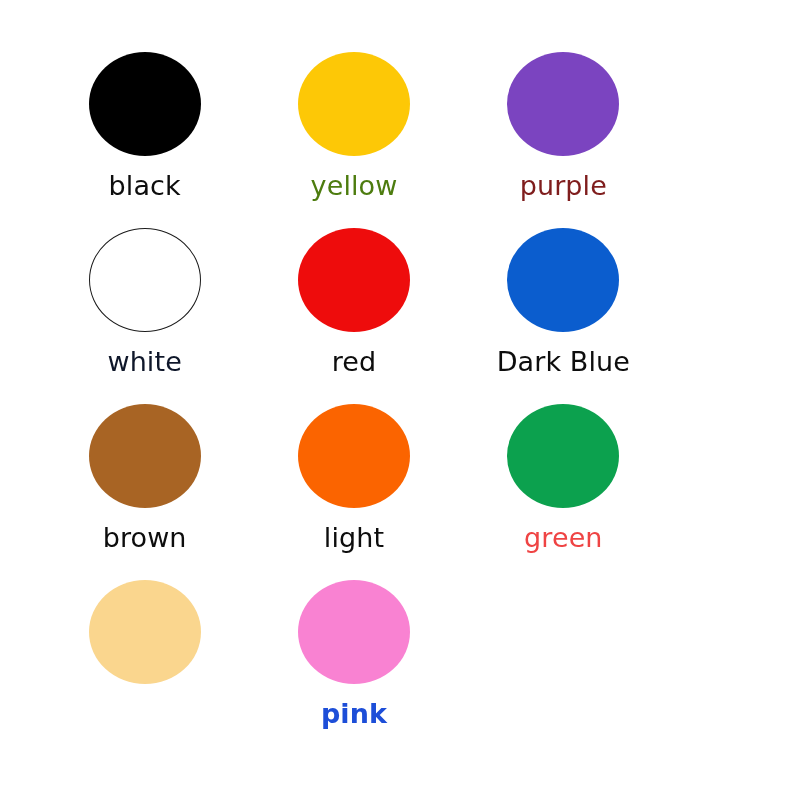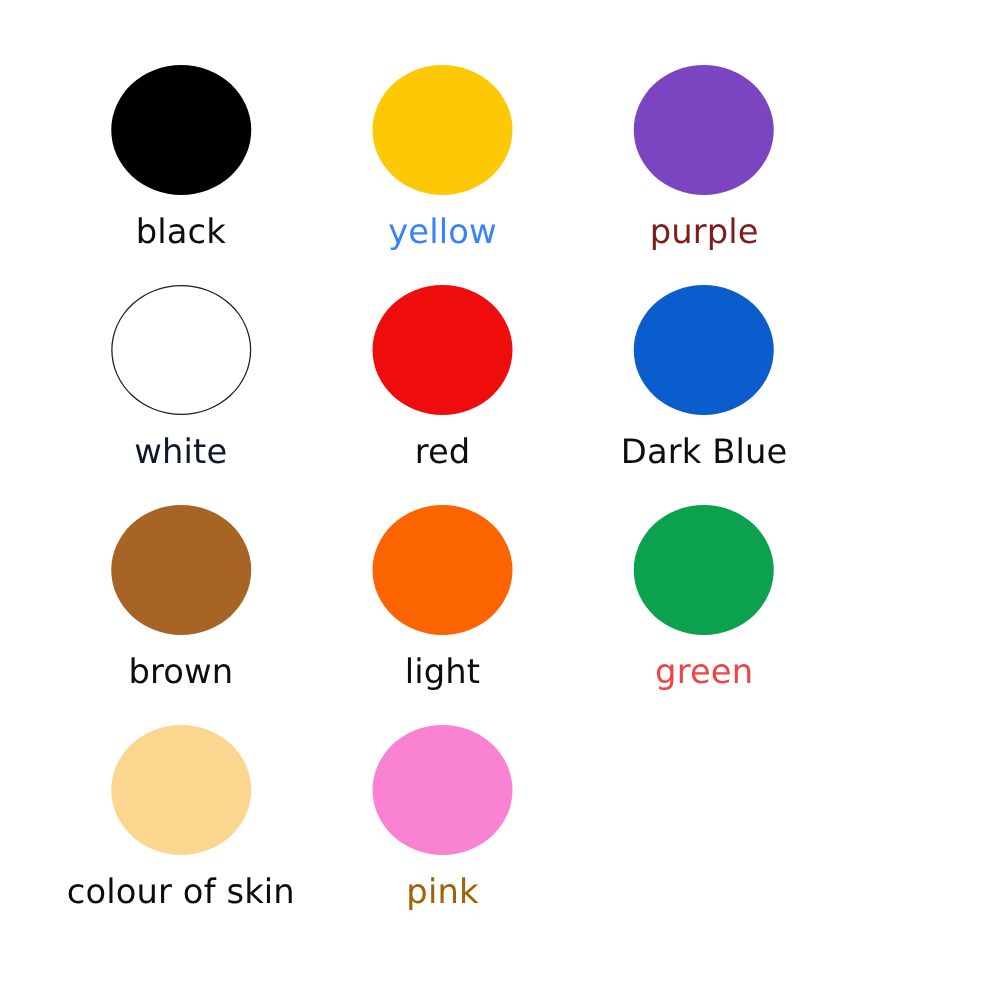--- a/index.html
+++ b/index.html
@@ -61,21 +61,21 @@
 </head>
 <body>
 
 <div class="colour-grid" style="background: rgb(255, 255, 255);">
     <div class="swatch-cell">
       <div class="swatch-disc" title="black" style="background: rgb(0, 0, 0);"></div>
       <div class="swatch-label" style="color: rgb(13, 13, 13);">black</div>
     </div>
     <div class="swatch-cell">
       <div class="swatch-disc" title="yellow" style="background: rgb(253, 200, 6);"></div>
-      <div class="swatch-label" style="color: #3b82f6;">yellow</div>
+      <div class="swatch-label" style="color: #4d7c0f;">yellow</div>
     </div>
     <div class="swatch-cell">
       <div class="swatch-disc" title="purple" style="background: rgb(123, 68, 192);"></div>
       <div class="swatch-label" style="color: #7f1d1d;">purple</div>
     </div>
     <div class="swatch-cell">
       <div class="swatch-disc outlined" title="white" style="background: rgb(255, 255, 255);"></div>
       <div class="swatch-label" style="color: #0f172a;">white</div>
     </div>
     <div class="swatch-cell">
@@ -93,19 +93,18 @@
     <div class="swatch-cell">
       <div class="swatch-disc" title="orange" style="background: rgb(251, 100, 0);"></div>
       <div class="swatch-label" style="color: rgb(13, 13, 13);">light</div>
     </div>
     <div class="swatch-cell">
       <div class="swatch-disc" title="green" style="background: rgb(12, 161, 78);"></div>
       <div class="swatch-label" style="color: #ef4444;">green</div>
     </div>
     <div class="swatch-cell">
       <div class="swatch-disc" title="colour of skin" style="background: rgb(250, 214, 142);"></div>
-      <div class="swatch-label" style="color: rgb(13, 13, 13);">colour of skin</div>
     </div>
     <div class="swatch-cell">
       <div class="swatch-disc" title="pink" style="background: rgb(249, 130, 210);"></div>
-      <div class="swatch-label" style="color: #a16207;">pink</div>
+      <div class="swatch-label" style="color: #1d4ed8; font-weight: bold;">pink</div>
     </div>
   </div>
 
 </body></html>

